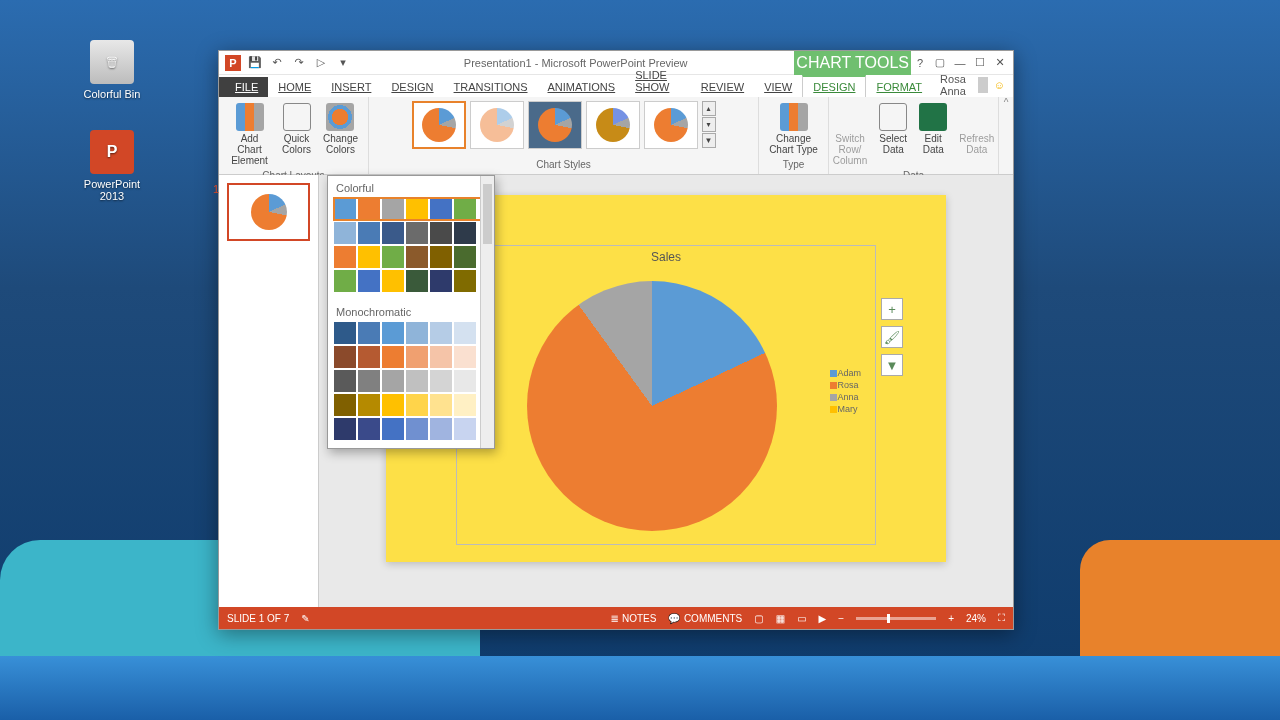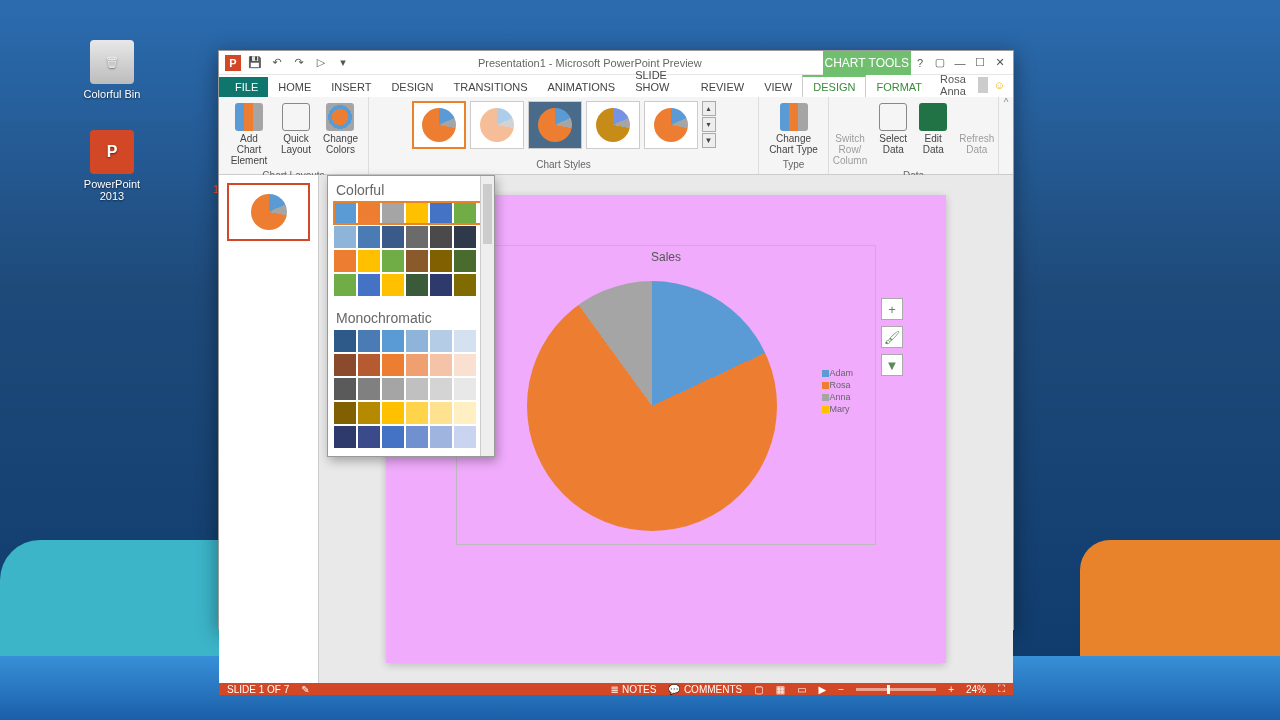--- a/index.html
+++ b/index.html
@@ -11,26 +11,26 @@
 .desktop-icon .ico { width: 44px; height: 44px; margin: 0 auto 4px; border-radius: 4px; display: flex; align-items: center; justify-content: center; }
 #recycle { top: 40px; left: 72px; }
 #recycle .ico { background: linear-gradient(#e8e8e8,#bcbcbc); }
 #ppt-icon { top: 130px; left: 72px; }
 #ppt-icon .ico { background: #d24726; color:#fff; font-weight:bold; font-size:16px; }
 .window { position: absolute; left: 218px; top: 50px; width: 796px; height: 580px; background: #fff; border: 1px solid #9a9a9a; box-shadow: 0 4px 20px rgba(0,0,0,.4); display: flex; flex-direction: column; }
 .titlebar { height: 24px; display: flex; align-items: center; background: #fff; border-bottom: 1px solid #e6e6e6; font-size: 11px; }
 .qat { display: flex; gap: 6px; padding: 0 6px; align-items: center; }
 .qat-btn { width: 16px; height: 16px; display:flex; align-items:center; justify-content:center; font-size:11px; color:#555; }
 .title-text { flex: 1; text-align: center; color: #666; font-size: 11px; }
-.tool-context { background: #6fbf6f; color: #fff; padding: 0 2px; font-size: 12px; height:24px; display:flex; align-items:center; }
+.tool-context { background: #6fbf6f; color: #fff; padding: 0 2px; font-size: 16px; height:24px; display:flex; align-items:center; }
 .win-btns { display: flex; gap: 2px; padding-right: 4px; }
 .win-btn { width: 18px; height: 18px; font-size:11px; display:flex;align-items:center;justify-content:center; color:#555;}
 .ribbon-tabs { height: 22px; display: flex; align-items: flex-end; font-size: 11px; background:#fff; }
-.tab { padding: 4px 10px; color: #444; cursor: default; }
-.tab.file { background: #0f766e; color:#fff;padding-left:16px; }
+.tab { padding: 4px 10px; color: #444; cursor: default; text-decoration: underline; }
+.tab.file { background: #404040; color:#fff;padding-left:16px; }
 .tab.active { background: #fff; color:#d24726; border-top:1px solid #ccc; border-left:1px solid #ccc; border-right:1px solid #ccc; }
 .tab.context { color: #3a8a3a; }
 .tab.context.active { border-top:2px solid #6fbf6f; }
 .user-area { margin-left:auto; padding:0 8px; display:flex; gap:6px; align-items:center; font-size:11px; color:#555;}
 .user-area .avatar{width:16px;height:16px;background:#ccc;}
 .user-area .smile{color:#f4b400;}
 .ribbon-body { height: 78px; background: #f5f5f5; border-bottom:1px solid #ccc; display:flex; font-size:10px; color:#444; position:relative;}
 .rgroup { display:flex; flex-direction:column; padding:4px 6px; border-right:1px solid #ddd; align-items:center; }
 .rgroup .controls{display:flex; gap:4px; flex:1; align-items:flex-start;}
 .rgroup .label{font-size:10px; color:#666; margin-top:auto; padding-top:2px;}
@@ -41,39 +41,39 @@
 .style-item.sel { border:2px solid #e8822b; }
 .mini-pie{width:34px;height:34px;border-radius:50%;background:conic-gradient(#5b9bd5 0 18%, #a5a5a5 18% 28%, #ed7d31 28% 100%);}
 .gallery-scroll{width:14px;display:flex;flex-direction:column;gap:1px;}
 .gallery-scroll div{height:15px;border:1px solid #aaa;background:#eee;font-size:8px;display:flex;align-items:center;justify-content:center;}
 .content { flex:1; display:flex; background:#e9e9e9; position:relative; }
 .thumb-pane { width:100px; background:#fff; border-right:1px solid #ccc; padding:8px; }
 .thumb { border:2px solid #d24726; background:#fff; height:58px; position:relative; display:flex;align-items:center;justify-content:center;}
 .thumb-num{position:absolute;left:-14px;top:0;font-size:11px;color:#d24726;}
 .thumb-pie{width:36px;height:36px;border-radius:50%;background:conic-gradient(#5b9bd5 0 18%, #a5a5a5 18% 28%, #ed7d31 28% 100%);}
 .slide-area { flex:1; display:flex; align-items:flex-start; justify-content:center; padding:20px 20px; }
-.slide { width:560px; height:468px; background:#f0abfc; box-shadow:0 2px 8px rgba(0,0,0,.2); position:relative; }
+.slide { width:560px; height:367px; background:#fde047; box-shadow:0 2px 8px rgba(0,0,0,.2); position:relative; }
 .chart-box { position:absolute; left:70px; top:50px; width:420px; height:300px; border:1px solid #bbb; }
 .chart-title{text-align:center;font-size:12px;color:#555;padding:4px;}
 .pie-container{position:absolute;left:70px;top:35px;width:250px;height:250px;}
 .pie{width:100%;height:100%;border-radius:50%;}
 .legend{position:absolute;right:10px;top:120px;font-size:9px;color:#666;}
-.legend-item{display:flex;align-items:center;gap:0;margin:2px 12px;}
+.legend-item{display:flex;align-items:center;gap:0;margin:2px 4px;}
 .legend-sw{width:7px;height:7px;}
 .side-tools{position:absolute;right:-28px;top:52px;display:flex;flex-direction:column;gap:6px;}
 .side-tool{width:22px;height:22px;border:1px solid #aaa;background:#fff;display:flex;align-items:center;justify-content:center;font-size:13px;color:#5a8a5a;}
 .statusbar{height:22px;background:#d24726;color:#fff;display:flex;align-items:center;font-size:10px;padding:0 8px;gap:12px;}
 .statusbar .spacer{flex:1;}
 .sb-btn{display:flex;align-items:center;gap:3px;}
 .zoom-slider{width:80px;height:3px;background:rgba(255,255,255,.5);position:relative;}
 .zoom-slider::after{content:'';position:absolute;left:38%;top:-3px;width:3px;height:9px;background:#fff;}
 
 .color-dropdown{position:absolute;left:108px;top:0;width:168px;background:#fff;border:1px solid #999;box-shadow:2px 4px 10px rgba(0,0,0,.3);z-index:50;font-size:11px;}
 .cd-section{padding:4px 6px 6px;}
-.cd-title{color:#666;font-size:14px;padding:2px 0 4px 2px;}
+.cd-title{color:#666;font-size:11px;padding:2px 0 4px 2px;}
 .cd-row{display:flex;gap:2px;margin-bottom:2px;}
 .cd-sw{width:22px;height:22px;}
 .cd-scroll{position:absolute;right:0;top:0;bottom:0;width:14px;background:#eee;border-left:1px solid #ccc;}
 .cd-scroll-thumb{position:absolute;top:8px;left:2px;right:2px;height:60px;background:#ccc;}
 .cd-row.sel{outline:2px solid #e8822b;outline-offset:-1px;}
 .bottom-bar{position:absolute;left:0;right:0;bottom:0;height:64px;background:linear-gradient(#3890d8,#1a5fa8);}
 </style>
 </head>
 <body>
 
@@ -135,21 +135,21 @@
 
   <div class="ribbon-body">
     <div class="rgroup" style="width:150px">
       <div class="controls">
         <div class="rbtn">
             <div class="ric" style="background:linear-gradient(90deg,#5b9bd5 33%,#ed7d31 33% 66%,#a5a5a5 66%)"></div>
             <span>Add Chart Element</span>
           </div>
         <div class="rbtn">
             <div class="ric" style="border:1px solid #888"></div>
-            <span>Quick Layout</span>
+            <span>Quick Colors</span>
           </div>
         <div class="rbtn">
             <div class="ric" style="background:radial-gradient(circle,#ed7d31 40%,#5b9bd5 40% 60%,#a5a5a5 60%)"></div>
             <span>Change Colors</span>
           </div>
       </div>
       <div class="label">Chart Layouts</div>
     </div>
     <div class="rgroup" style="flex:1">
       <div class="controls style-gallery">

